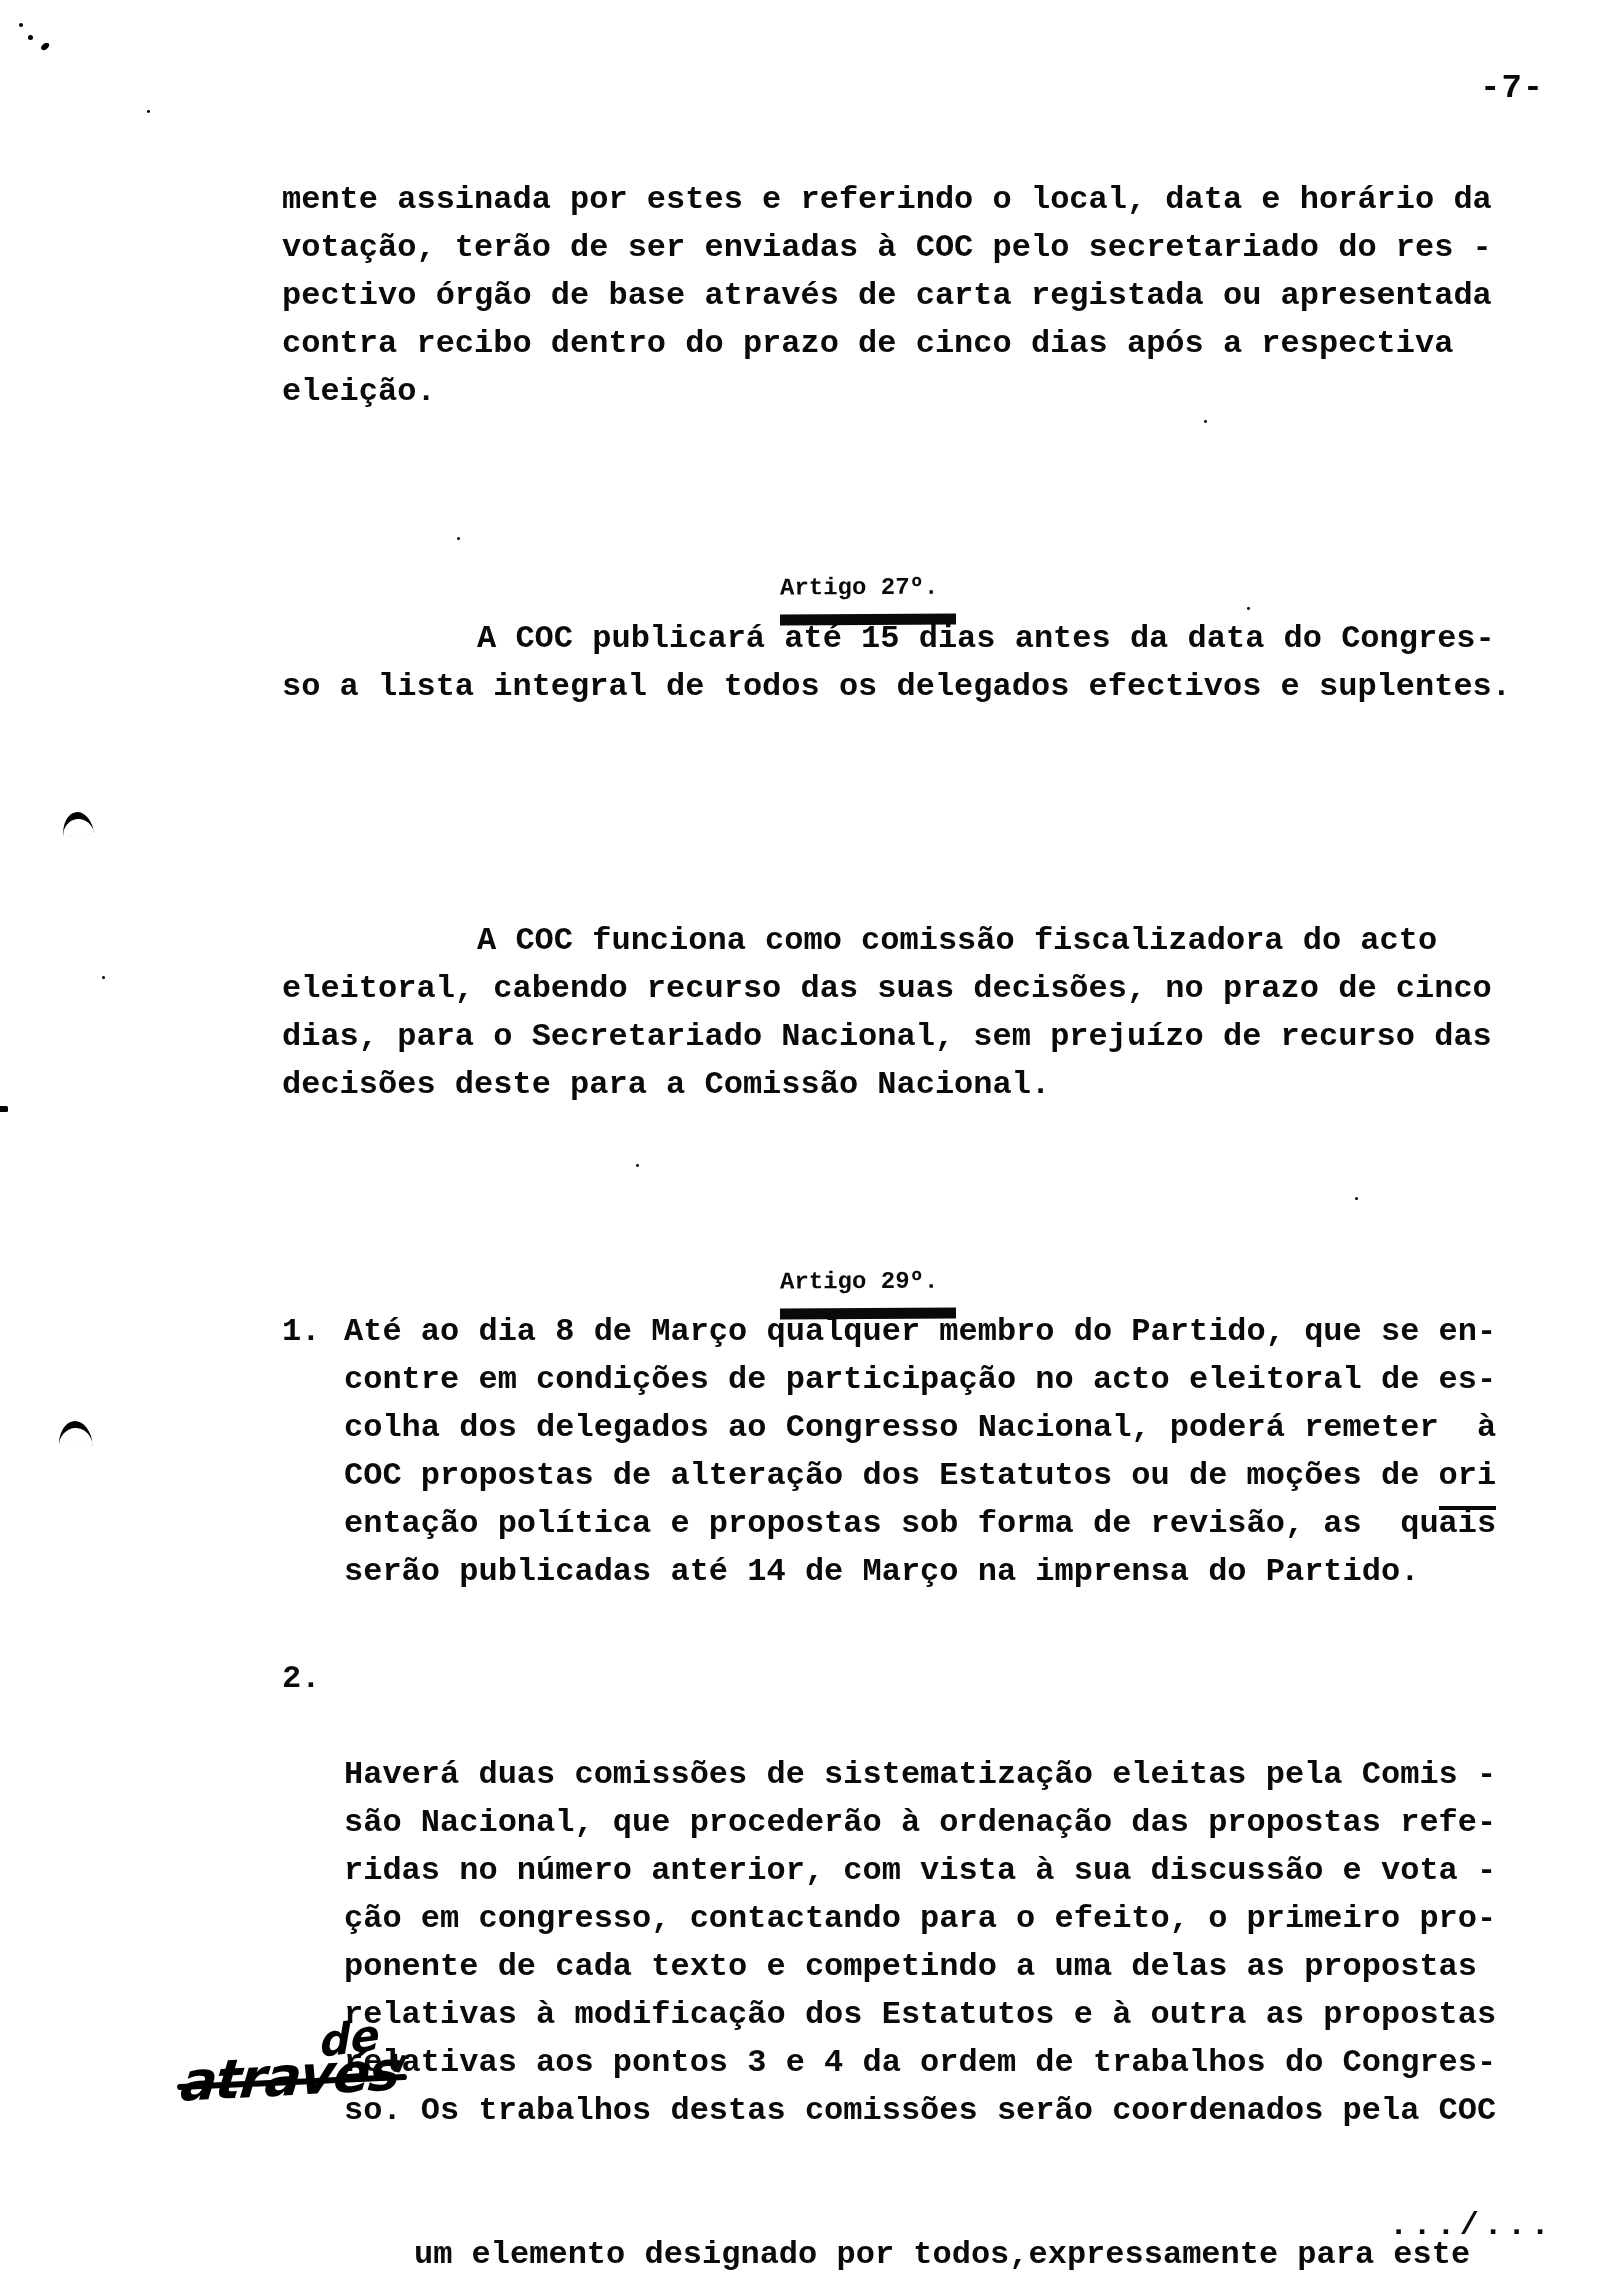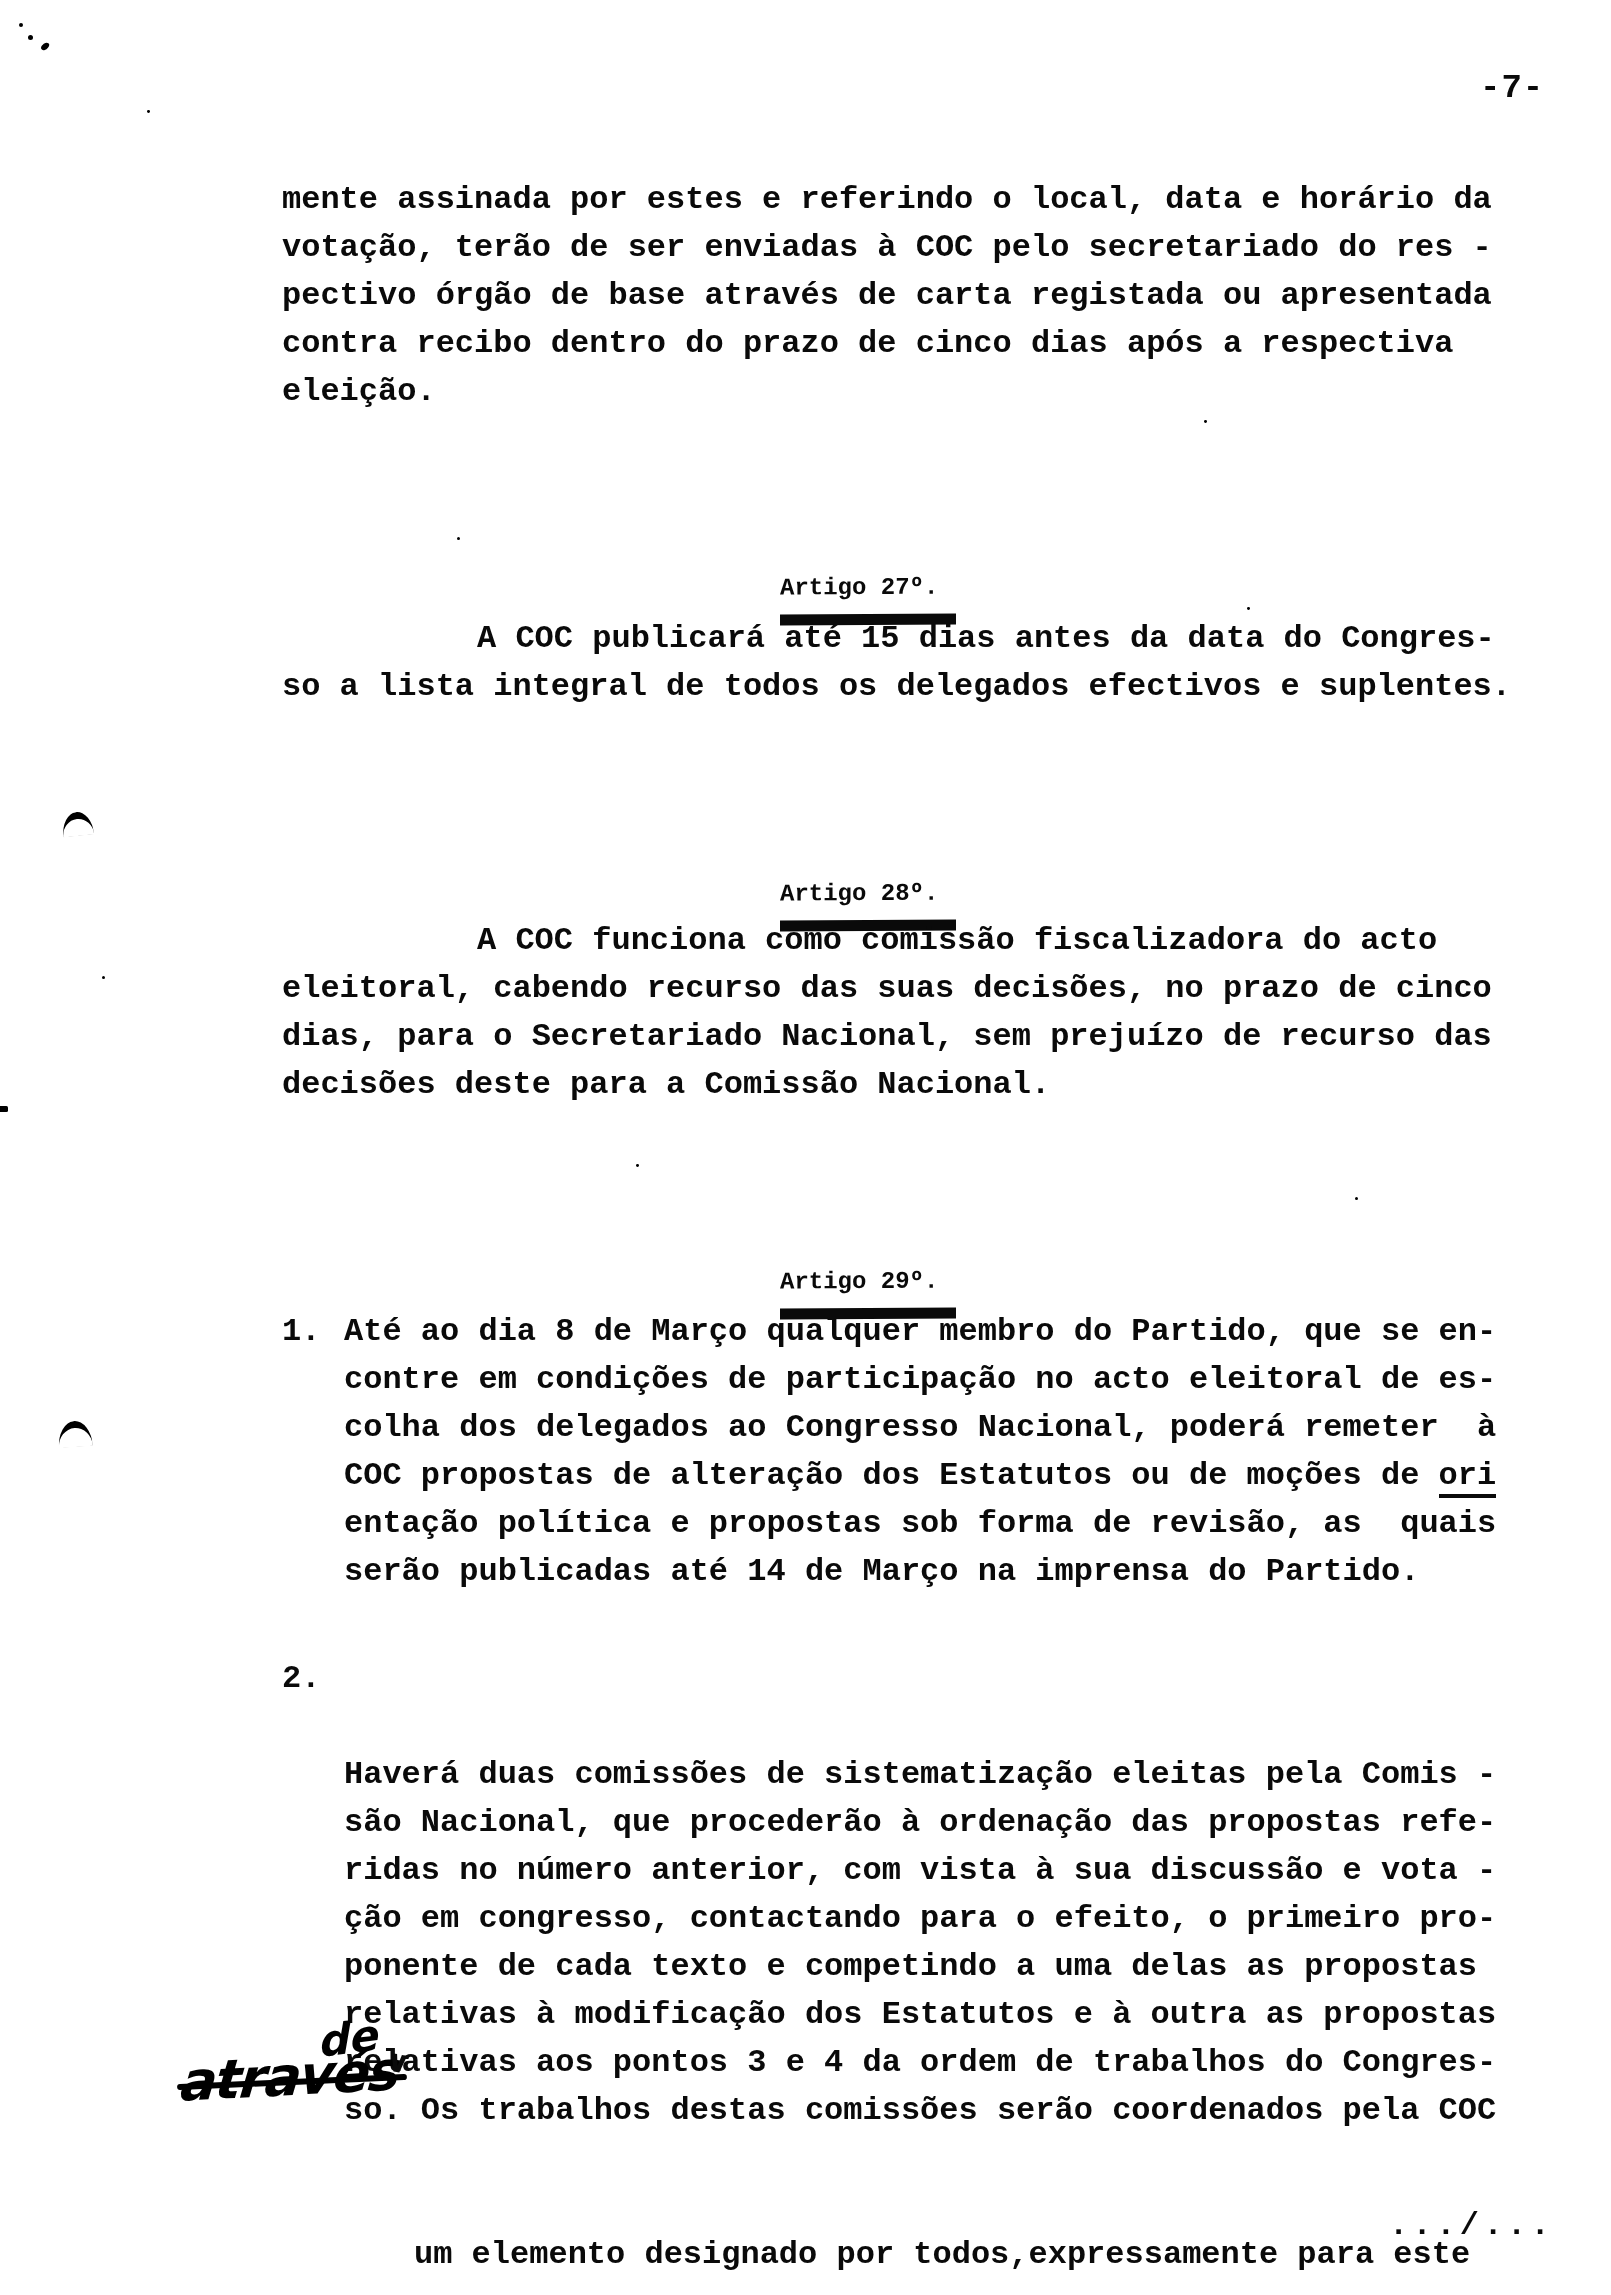--- a/index.html
+++ b/index.html
@@ -41,21 +41,21 @@
   .item2{top:1655px;}
   .item .marker{
     position:absolute;left:0;top:0;
     font-size:32px;font-weight:700;line-height:48px;
   }
   .itext{
     margin-left:62px;
     font-size:32px;font-weight:700;line-height:48px;white-space:pre-wrap;
   }
   .iline{font-size:32px;font-weight:700;line-height:48px;white-space:pre-wrap;}
-  .u-ori{border-bottom:4.4px solid #0a0a0a;padding-bottom:0;}
+  .u-ori{border-bottom:4.4px solid #0a0a0a;padding-bottom:12px;}
   .line9{margin-left:70px;}
 
   .pagenum{
     position:absolute;left:1480px;top:69px;
     font-size:34px;font-weight:700;letter-spacing:1px;
   }
   .footer{
     position:absolute;left:1389px;top:2207px;
     font-size:32px;font-weight:700;letter-spacing:4.4px;white-space:pre;
   }
@@ -139,23 +139,20 @@
 pectivo órgão de base através de carta registada ou apresentada
 contra recibo dentro do prazo de cinco dias após a respectiva
 eleição.</div>
 
   <div class="heading h27">
     <span class="ht">Artigo 27º.</span>
   </div>
   <div class="typed p2">A COC publicará até 15 dias antes da data do Congres-
 so a lista integral de todos os delegados efectivos e suplentes.</div>
 
-  <div class="heading h28">
-    <span class="ht">Artigo 28º.</span>
-  </div>
   <div class="typed p3">A COC funciona como comissão fiscalizadora do acto
 eleitoral, cabendo recurso das suas decisões, no prazo de cinco
 dias, para o Secretariado Nacional, sem prejuízo de recurso das
 decisões deste para a Comissão Nacional.</div>
 
   <div class="heading h29">
     <span class="ht">Artigo 29º.</span>
   </div>
 
   <div class="item item1">

